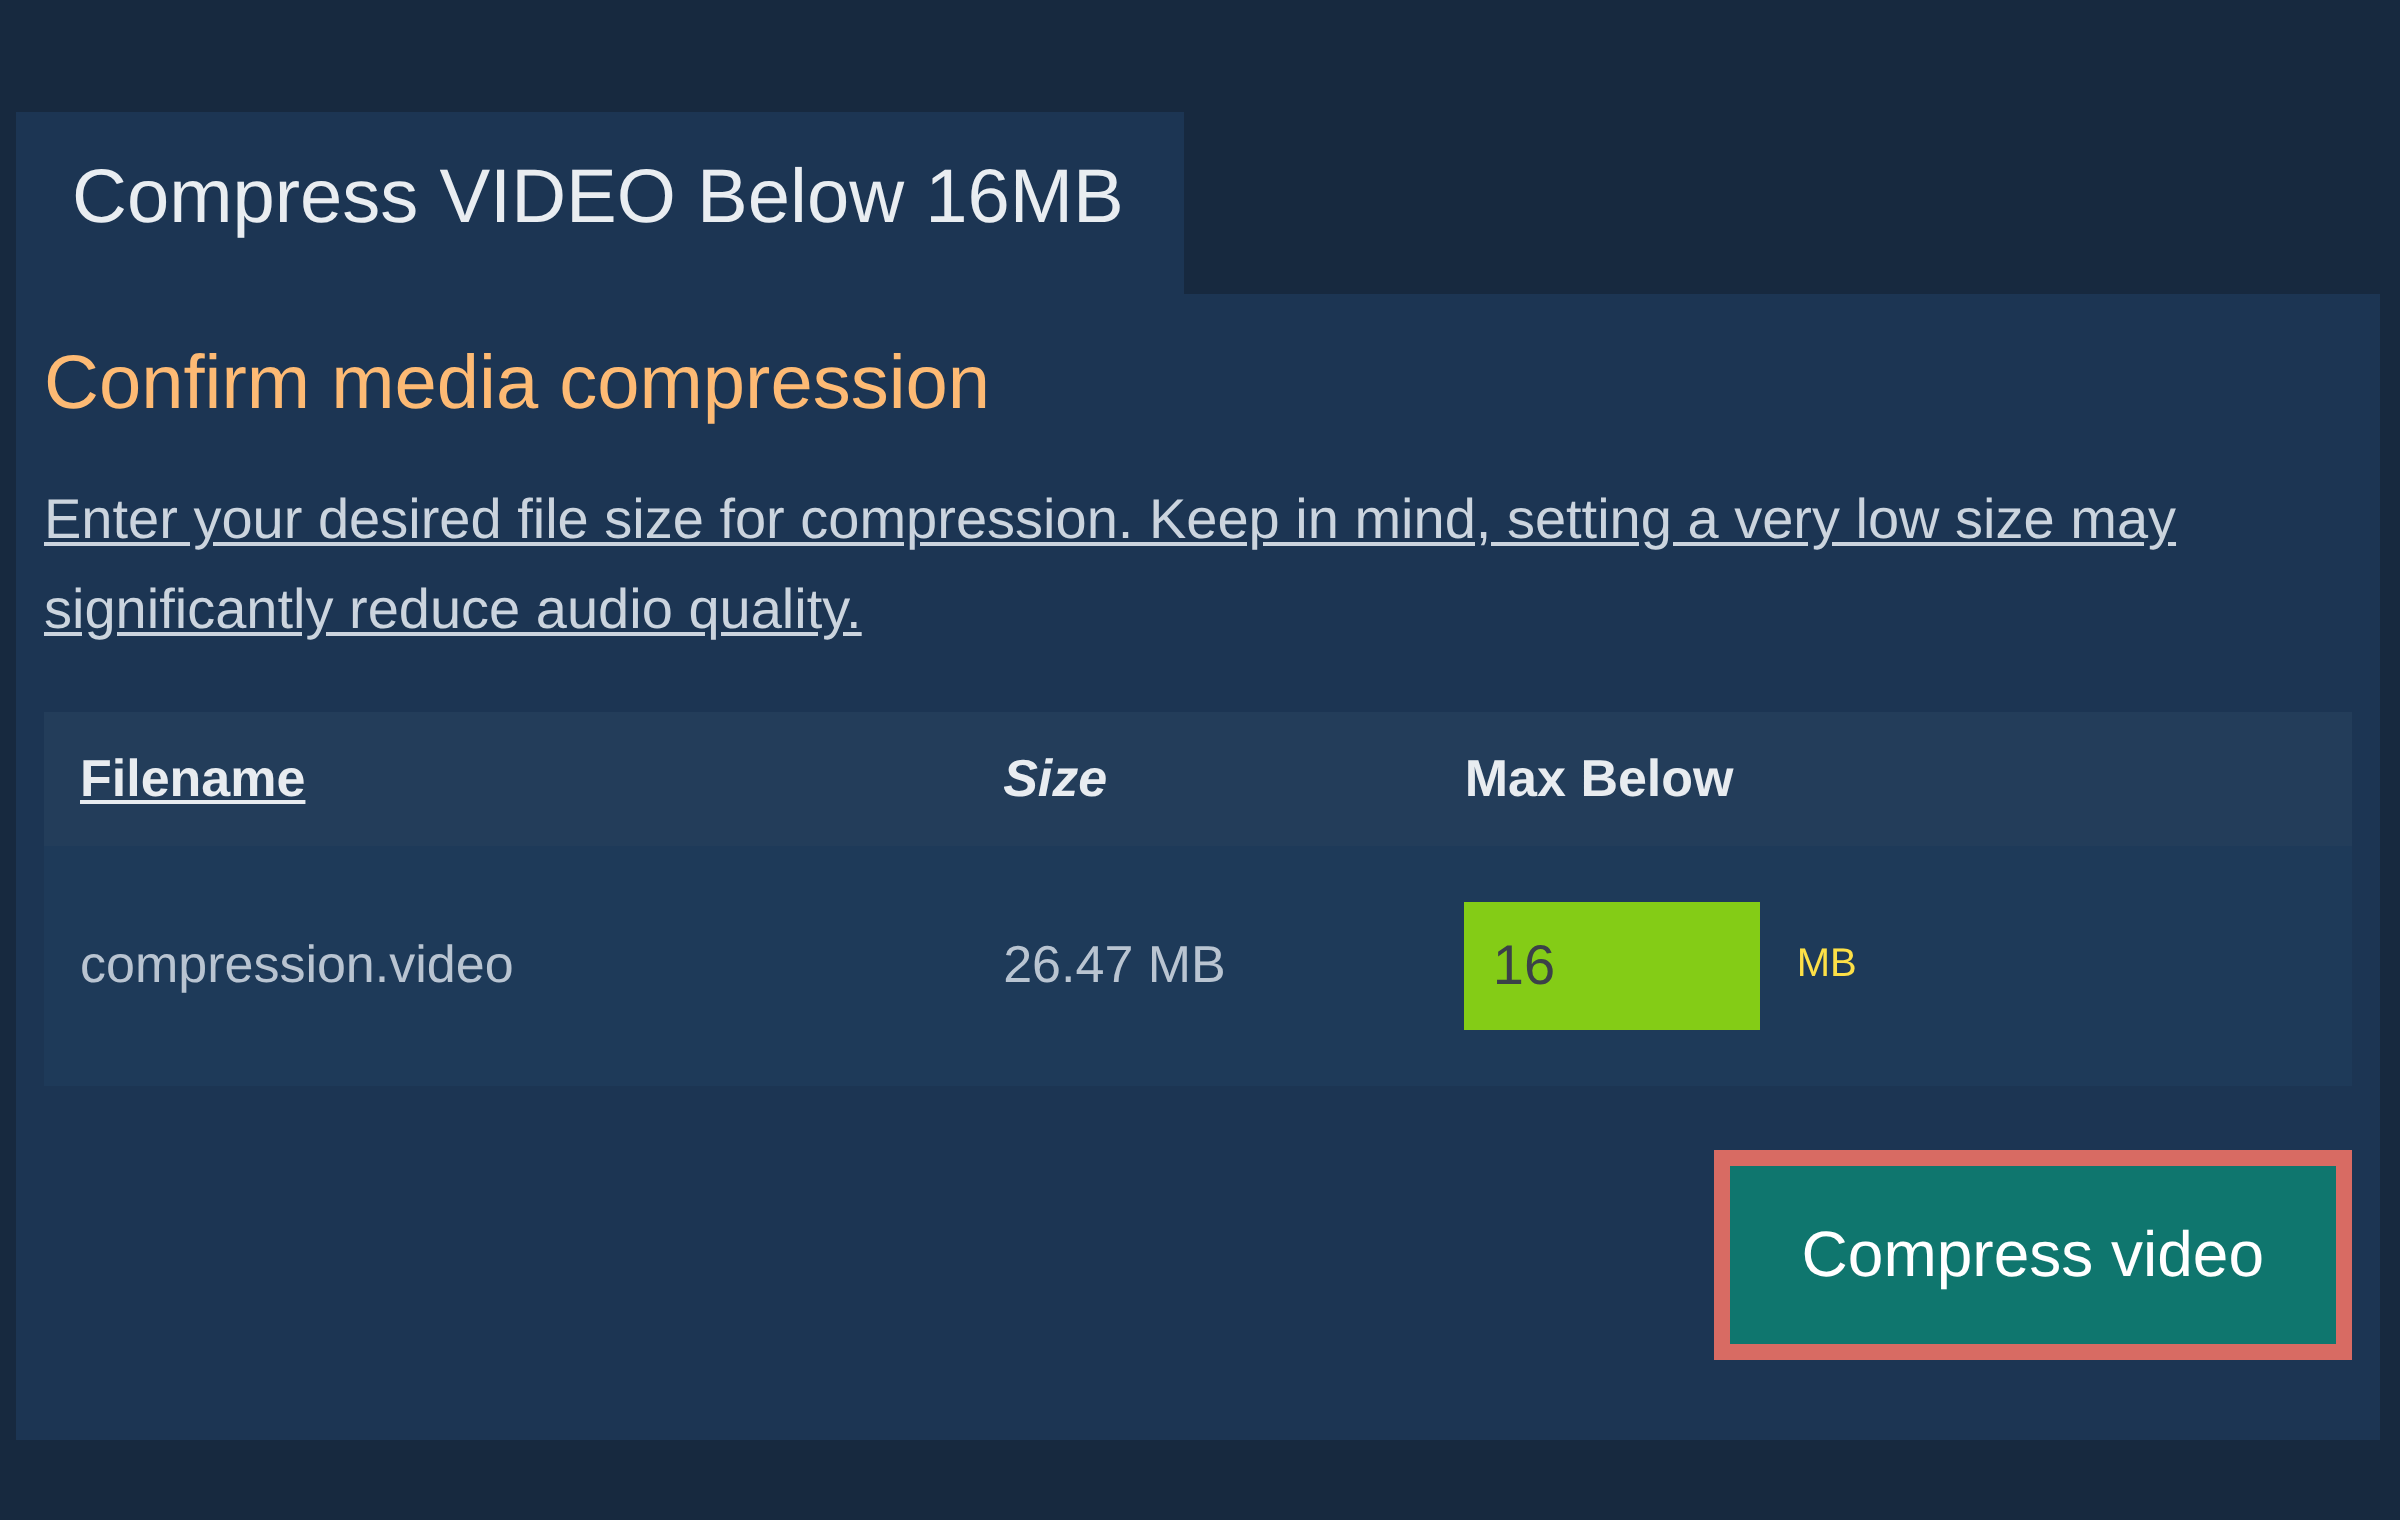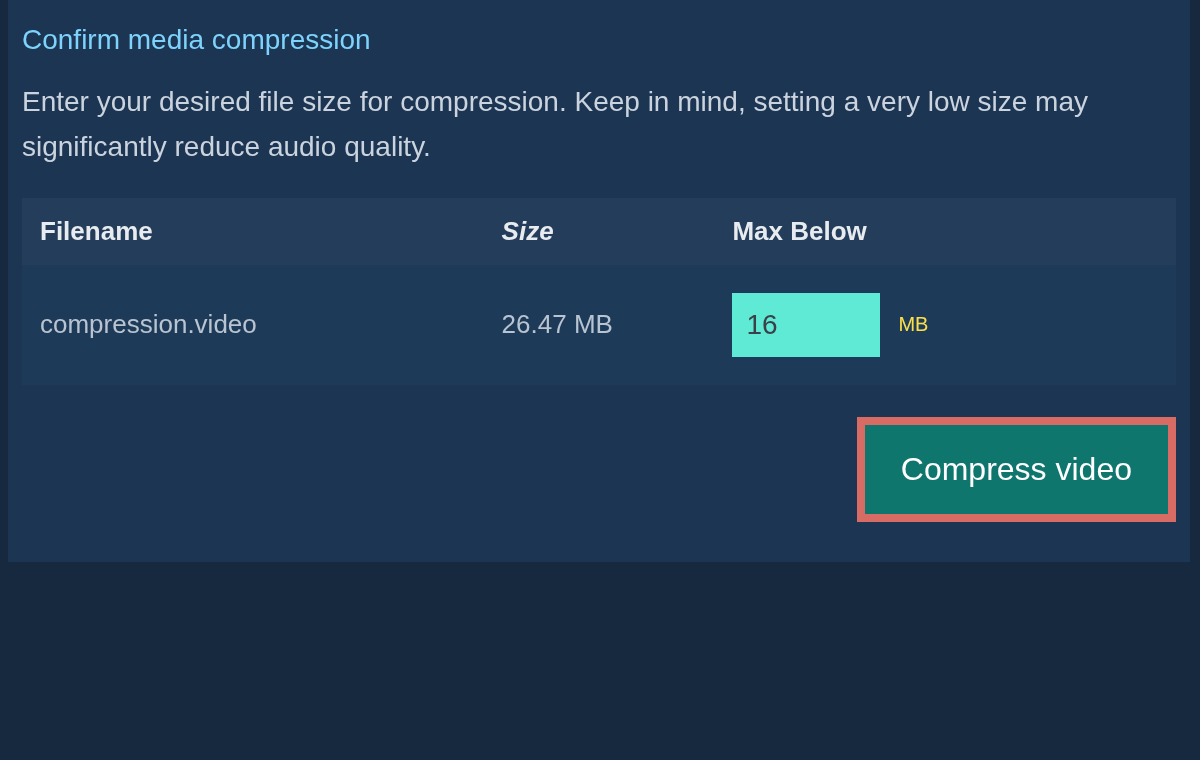--- a/index.html
+++ b/index.html
@@ -28,31 +28,32 @@
       margin-top: 56px;
       margin-left: 8px;
     }
     .content {
       background: #1c3553;
       padding: 24px 14px 40px 14px;
       margin-left: 8px;
       margin-right: 10px;
     }
     .title {
-      font-size: 28px;
+      font-size: 38px;
       font-weight: 400;
-      color: #7dd3fc;
+      color: #fdba74;
       margin-bottom: 24px;
     }
     .description {
       font-size: 28px;
       font-weight: 400;
       color: #cbd4de;
       line-height: 1.6;
       margin-bottom: 28px;
+      text-decoration: underline;
     }
     .table {
       width: 100%;
       border-collapse: collapse;
     }
     .table thead {
       background: #233d5a;
     }
     .table th {
       text-align: left;
@@ -66,35 +67,36 @@
     }
     .table td {
       padding: 28px 18px;
       font-size: 26px;
       font-weight: 400;
       color: #b9c4d1;
       vertical-align: middle;
     }
     .col-filename {
       width: 40%;
+      text-decoration: underline;
     }
     .col-size {
       width: 20%;
       font-style: italic;
     }
     .col-maxsize {
       width: 40%;
     }
     .size-input-wrap {
       display: flex;
       align-items: center;
       gap: 18px;
     }
     .size-input {
-      background: #5eead4;
+      background: #84cc16;
       border: none;
       padding: 16px 14px;
       font-size: 28px;
       color: #3b4148;
       width: 148px;
       font-family: inherit;
     }
     .size-unit {
       font-size: 20px;
       color: #fde047;
@@ -116,20 +118,21 @@
       font-size: 32px;
       font-weight: 400;
       cursor: pointer;
       font-family: inherit;
     }
   </style>
 </head>
 <body>
 
 <div class="container">
+  <div class="tab">Compress VIDEO Below 16MB</div>
   <div class="content">
     <h1 class="title">Confirm media compression</h1>
     <p class="description">Enter your desired file size for compression. Keep in mind, setting a very low size may significantly reduce audio quality.</p>
 
     <table class="table">
       <thead>
         <tr>
           <th class="col-filename">Filename</th>
           <th class="col-size">Size</th>
           <th class="col-maxsize">Max Below</th>

